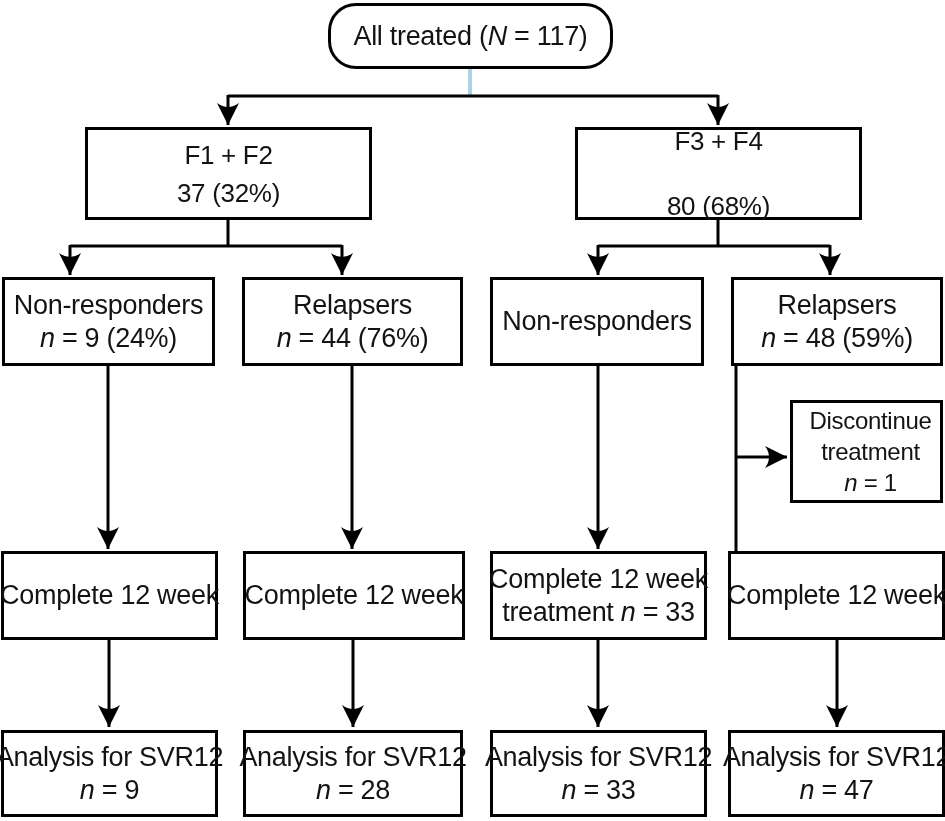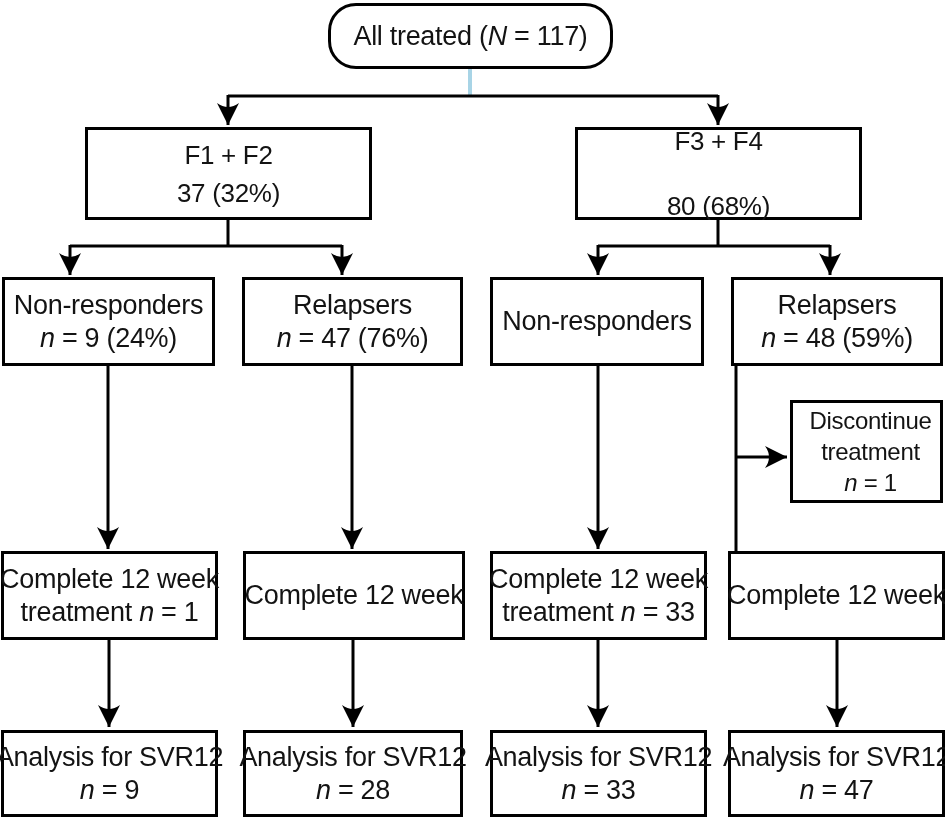--- a/index.html
+++ b/index.html
@@ -84,39 +84,38 @@
     <span class="ln">F3 + F4</span>
     <span class="ln">80 (68%)</span>
   </div>
 
   <div class="box" style="left:2px;top:277px;width:213px;height:89px;">
     <span class="ln">Non-responders</span>
     <span class="ln"><em>n</em><span> = 9 (24%)</span></span>
   </div>
   <div class="box" style="left:242px;top:277px;width:221px;height:89px;">
     <span class="ln">Relapsers</span>
-    <span class="ln"><em>n</em><span> = 47 (76%)</span></span>
+    <span class="ln"><em>n</em><span> = 44 (76%)</span></span>
   </div>
   <div class="box" style="left:490px;top:277px;width:214px;height:89px;">
     <span class="ln">Non-responders</span>
   </div>
   <div class="box" style="left:731px;top:277px;width:212px;height:89px;">
     <span class="ln">Relapsers</span>
     <span class="ln"><em>n</em><span> = 48 (59%)</span></span>
   </div>
 
   <div class="box b-disc" style="left:790px;top:400px;width:153px;height:103px;">
     <span class="ln">Discontinue</span>
     <span class="ln">treatment</span>
     <span class="ln"><em>n</em><span> = 1</span></span>
   </div>
 
   <div class="box" style="left:1px;top:551px;width:217px;height:89px;">
     <span class="ln">Complete 12 week</span>
-    <span class="ln"><span>treatment </span><em>n</em><span> = 1</span></span>
   </div>
   <div class="box" style="left:243px;top:551px;width:222px;height:89px;">
     <span class="ln">Complete 12 week</span>
   </div>
   <div class="box" style="left:490px;top:551px;width:217px;height:89px;">
     <span class="ln">Complete 12 week</span>
     <span class="ln"><span>treatment </span><em>n</em><span> = 33</span></span>
   </div>
   <div class="box" style="left:728px;top:551px;width:217px;height:89px;">
     <span class="ln">Complete 12 week</span>

